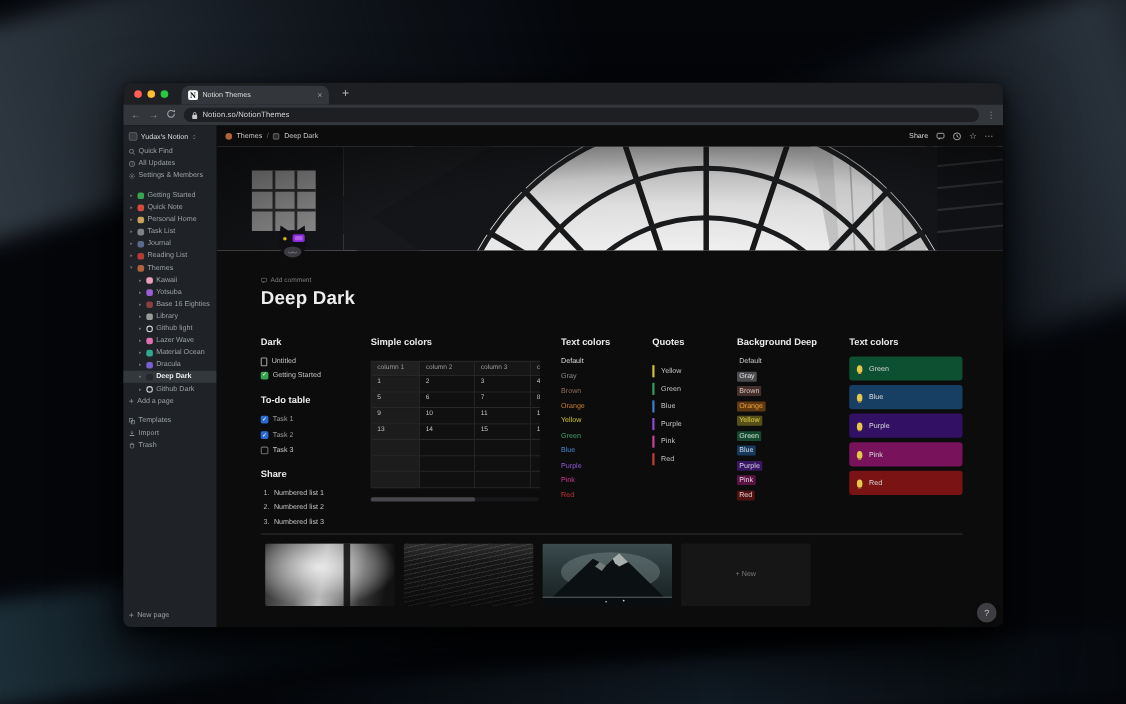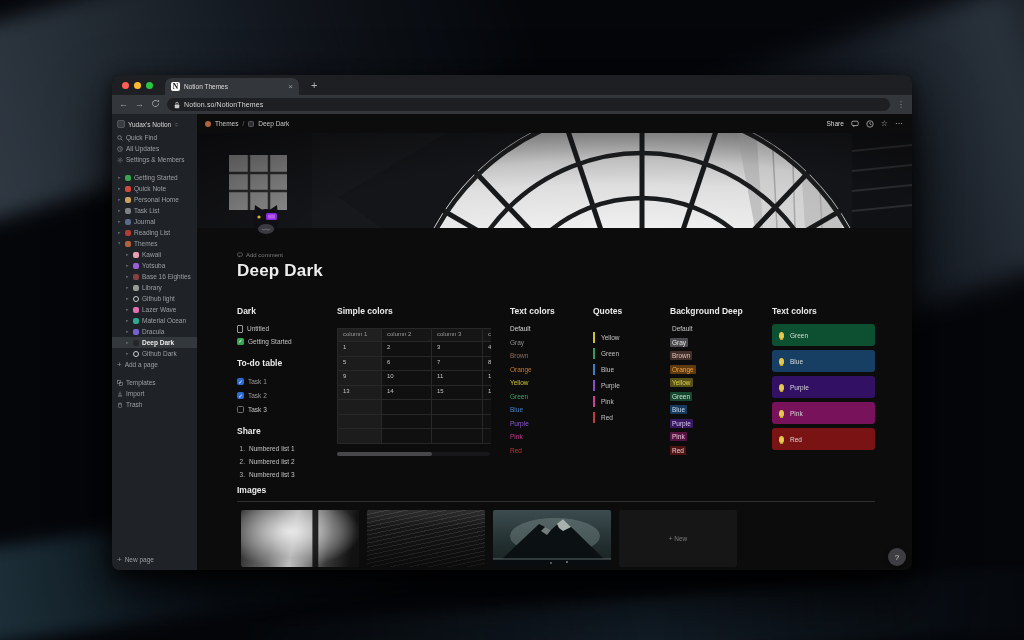--- a/index.html
+++ b/index.html
@@ -749,21 +749,20 @@
             </div>
 
             <div class="callout" style="background: rgb(122, 20, 20);">
               <span class="bulb"></span>
               <span>Red</span>
             </div>
           </div>
       </div>
 
       <div class="images-sec">
-        <div class="h3">Images</div>
         <div class="divider"></div>
         <div class="cards">
           <div class="card forest"></div>
           <div class="card waves"></div>
           <div class="card">
             <svg width="118" height="57" viewBox="0 0 118 57">
               <defs>
                 <linearGradient id="msky" x1="0" y1="0" x2="0" y2="1">
                   <stop offset="0" stop-color="#3c4c4e"></stop>
                     <stop offset="0.6" stop-color="#222e30"></stop>

